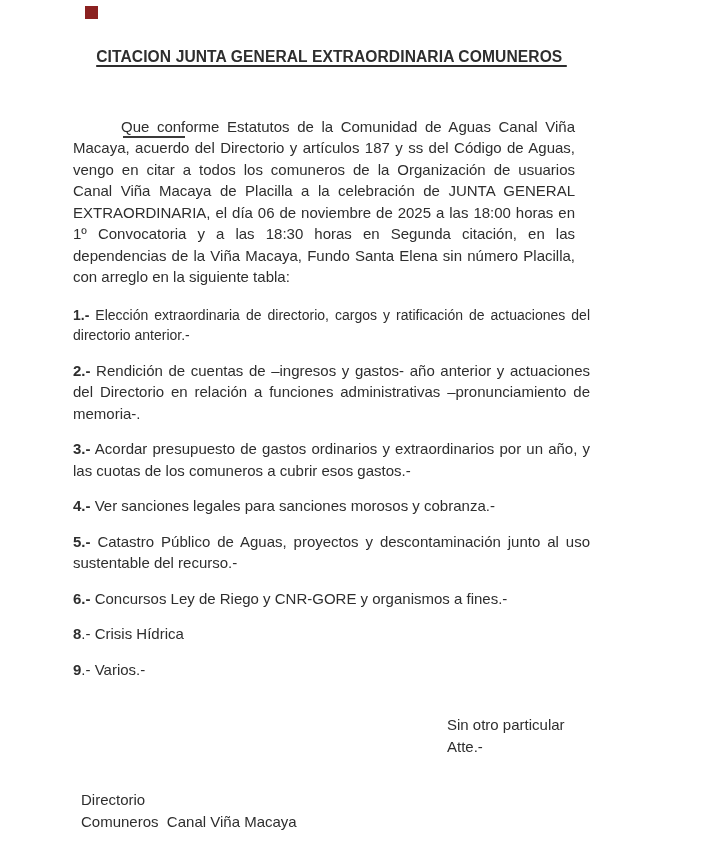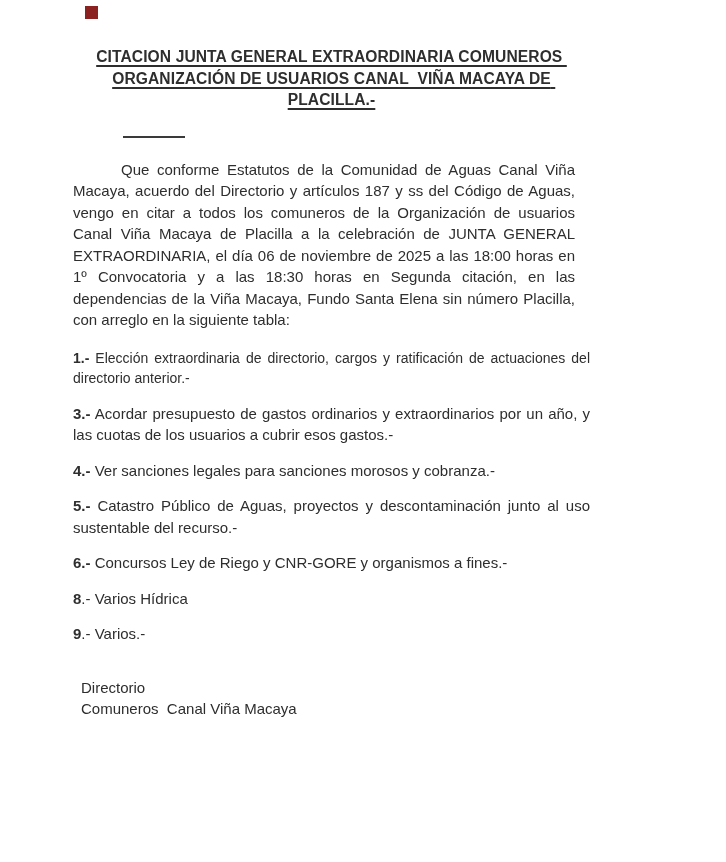--- a/index.html
+++ b/index.html
@@ -31,36 +31,37 @@
 </style>
 </head>
 <body>
 
 <div class="page">
 
   <div class="marker" style="background: rgb(139, 33, 32);"></div>
 
   <div class="doc-title">
     <div><span>CITACION JUNTA GENERAL EXTRAORDINARIA COMUNEROS </span></div>
-    <div><span>ORGANIZACIÓN DE USUARIOS CANAL  VIÑA MACAYA DE PLACILLA.-</span></div>
   </div>
 
   <div class="rule"></div>
 
   <p class="intro">Que conforme Estatutos de la Comunidad de Aguas Canal Viña Macaya, acuerdo del Directorio y artículos 187 y ss del Código de Aguas, vengo en citar a todos los comuneros de la Organización de usuarios Canal Viña Macaya de Placilla a la celebración de JUNTA GENERAL EXTRAORDINARIA, el día 06 de noviembre de 2025 a las 18:00 horas en 1º Convocatoria y a las 18:30 horas en Segunda citación, en las dependencias de la Viña Macaya, Fundo Santa Elena sin número Placilla, con arreglo en la siguiente tabla:</p>
 
   <div class="agenda">
     <div class="agenda-item small"><b>1.-</b><span> Elección extraordinaria de directorio, cargos y ratificación de actuaciones del directorio anterior.-</span></div>
-    <div class="agenda-item"><b>3.-</b><span> Acordar presupuesto de gastos ordinarios y extraordinarios por un año, y las cuotas de los usuarios a cubrir esos gastos.-</span></div>
+    <div class="agenda-item"><b>2.-</b><span> Rendición de cuentas de –ingresos y gastos- año anterior y actuaciones del Directorio en relación a funciones administrativas –pronunciamiento de memoria-.</span></div>
+    <div class="agenda-item"><b>3.-</b><span> Acordar presupuesto de gastos ordinarios y extraordinarios por un año, y las cuotas de los comuneros a cubrir esos gastos.-</span></div>
     <div class="agenda-item single"><b>4.-</b><span> Ver sanciones legales para sanciones morosos y cobranza.-</span></div>
     <div class="agenda-item"><b>5.-</b><span> Catastro Público de Aguas, proyectos y descontaminación junto al uso sustentable del recurso.-</span></div>
     <div class="agenda-item single"><b>6.-</b><span> Concursos Ley de Riego y CNR-GORE y organismos a fines.-</span></div>
-    <div class="agenda-item single"><b>8</b><span>.- Varios Hídrica</span></div>
+    <div class="agenda-item single"><b>8</b><span>.- Crisis Hídrica</span></div>
     <div class="agenda-item single"><b>9</b><span>.- Varios.-</span></div>
   </div>
 
+  <div class="closing">Sin otro particular Atte.-</div>
 
   <div class="signature">
     <div>Directorio</div>
     <div>Comuneros  Canal Viña Macaya</div>
   </div>
 
 </div>
 
 </body></html>

